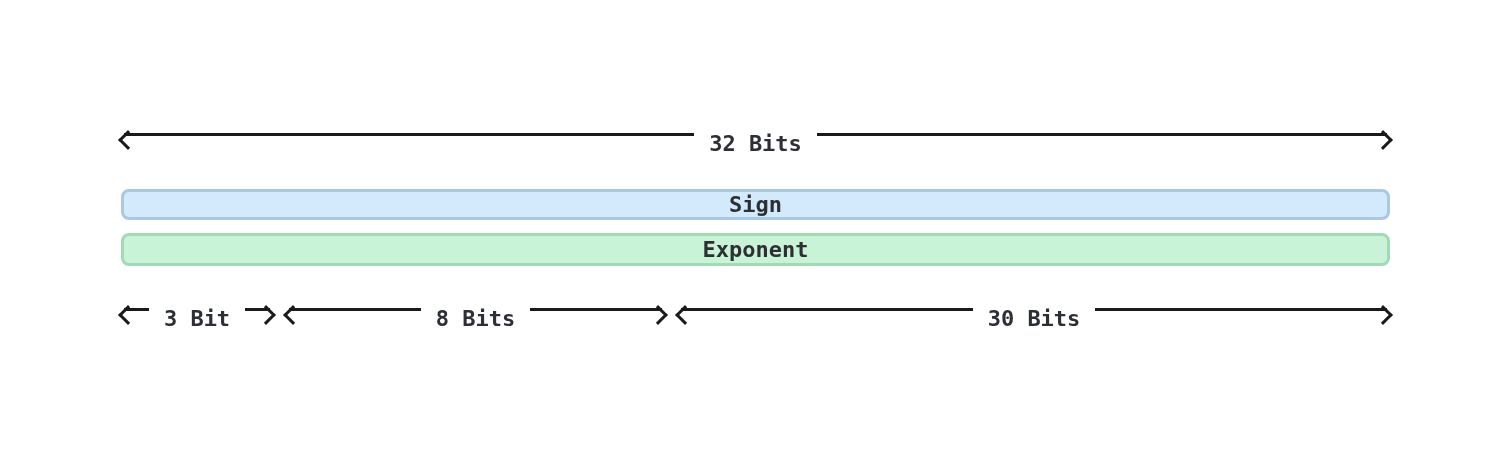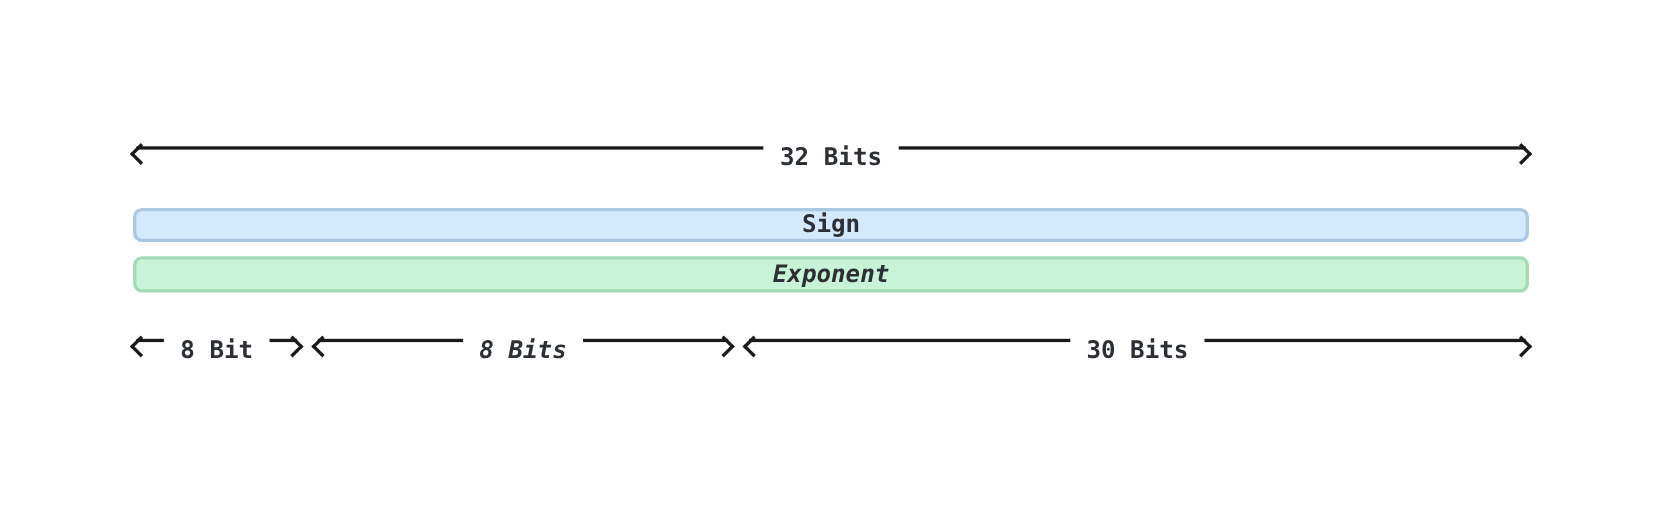--- a/index.html
+++ b/index.html
@@ -56,21 +56,21 @@
     align-items: center;
     justify-content: center;
     border: 3px solid;
     border-radius: 8px;
     font-weight: bold;
     font-size: 22px;
     color: var(--text, #2c3034);
   }
   
   .f-sign { flex: 152 0 0; }
-  .f-exp  { flex: 379 0 0; font-style: italic; }
+  .f-exp  { flex: 379 0 0; }
   .f-man  { flex: 712 0 0; }
   
   .arrows-row {
     display: flex;
     gap: 13px;
     margin-top: 42px;
   }
 </style>
 </head>
 <body>
@@ -91,21 +91,21 @@
     </div>
     <div class="field-box f-exp" style="background: rgb(201, 243, 214); border-color: rgb(162, 218, 182);">
       <span>Exponent</span>
     </div>
   </div>
 
   <div class="arrows-row">
     <div class="arrow f-sign">
       <span class="chev left"></span>
       <span class="line"></span>
-      <span class="arrow-label">8 Bit</span>
+      <span class="arrow-label">3 Bit</span>
       <span class="line"></span>
       <span class="chev right"></span>
     </div>
     <div class="arrow f-exp">
       <span class="chev left"></span>
       <span class="line"></span>
       <span class="arrow-label">8 Bits</span>
       <span class="line"></span>
       <span class="chev right"></span>
     </div>

